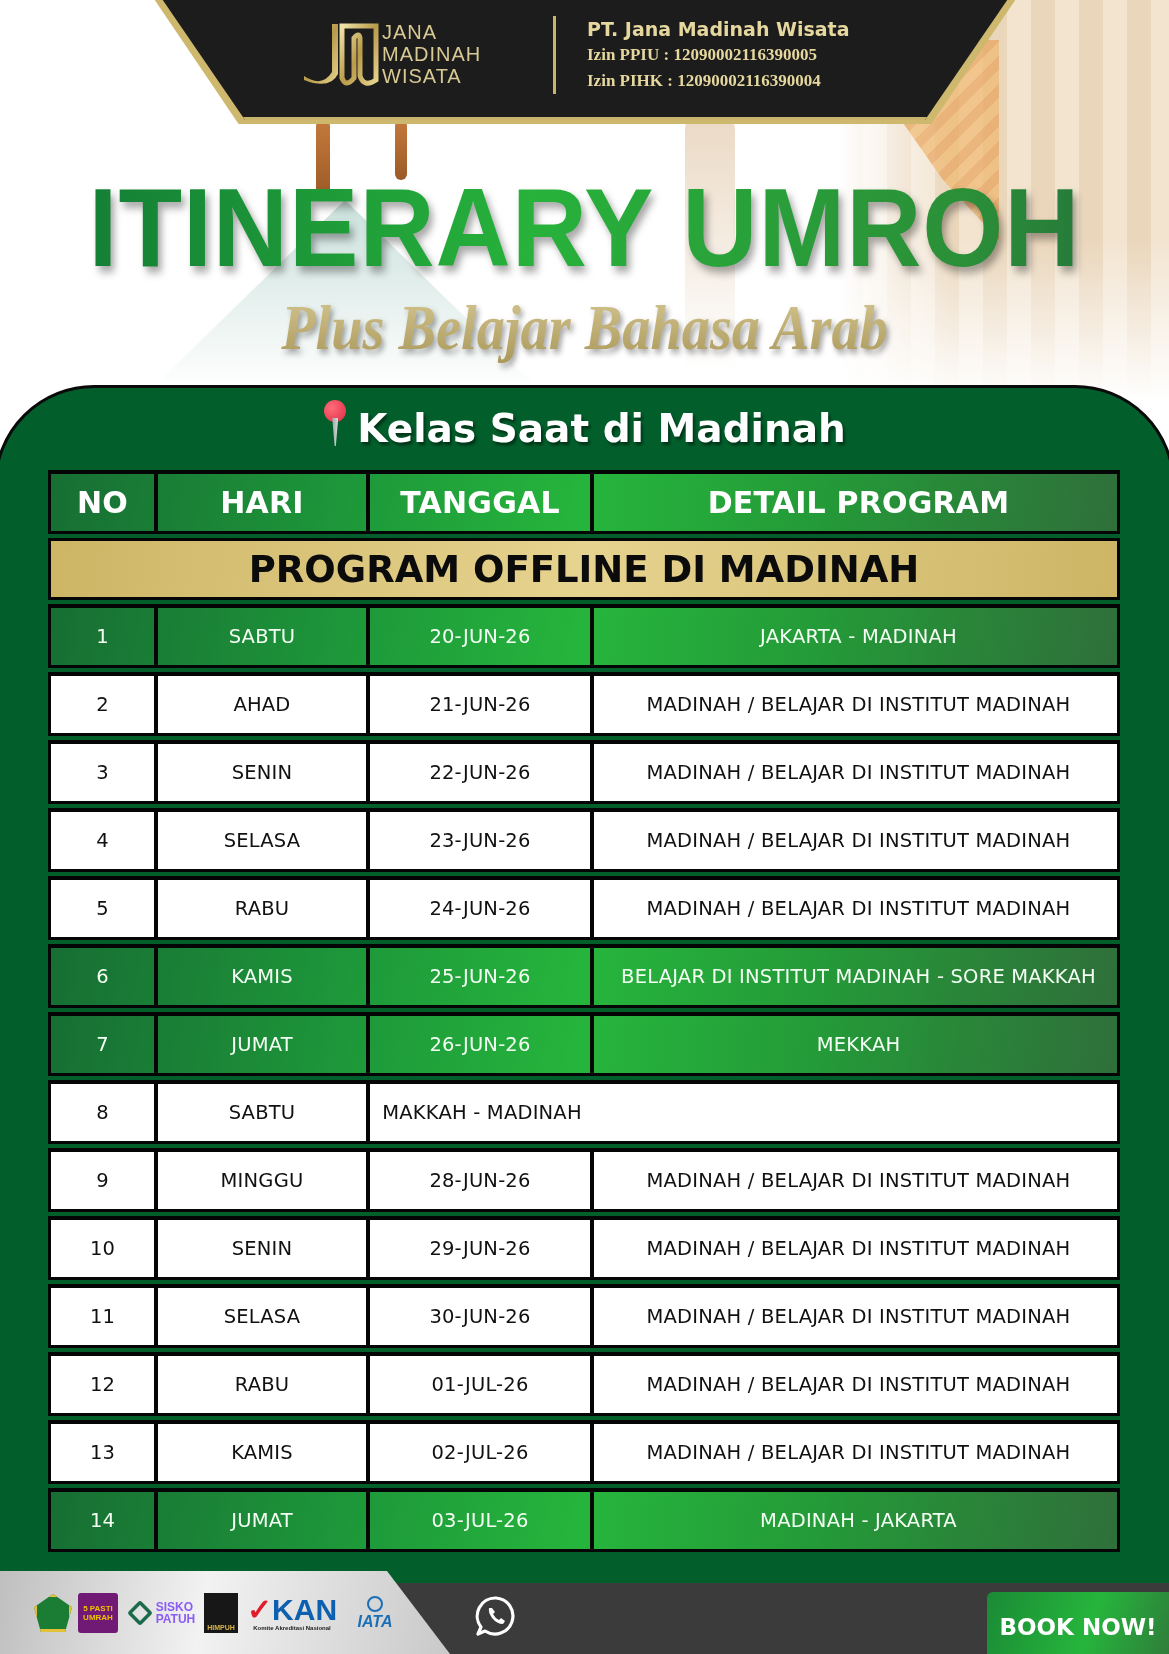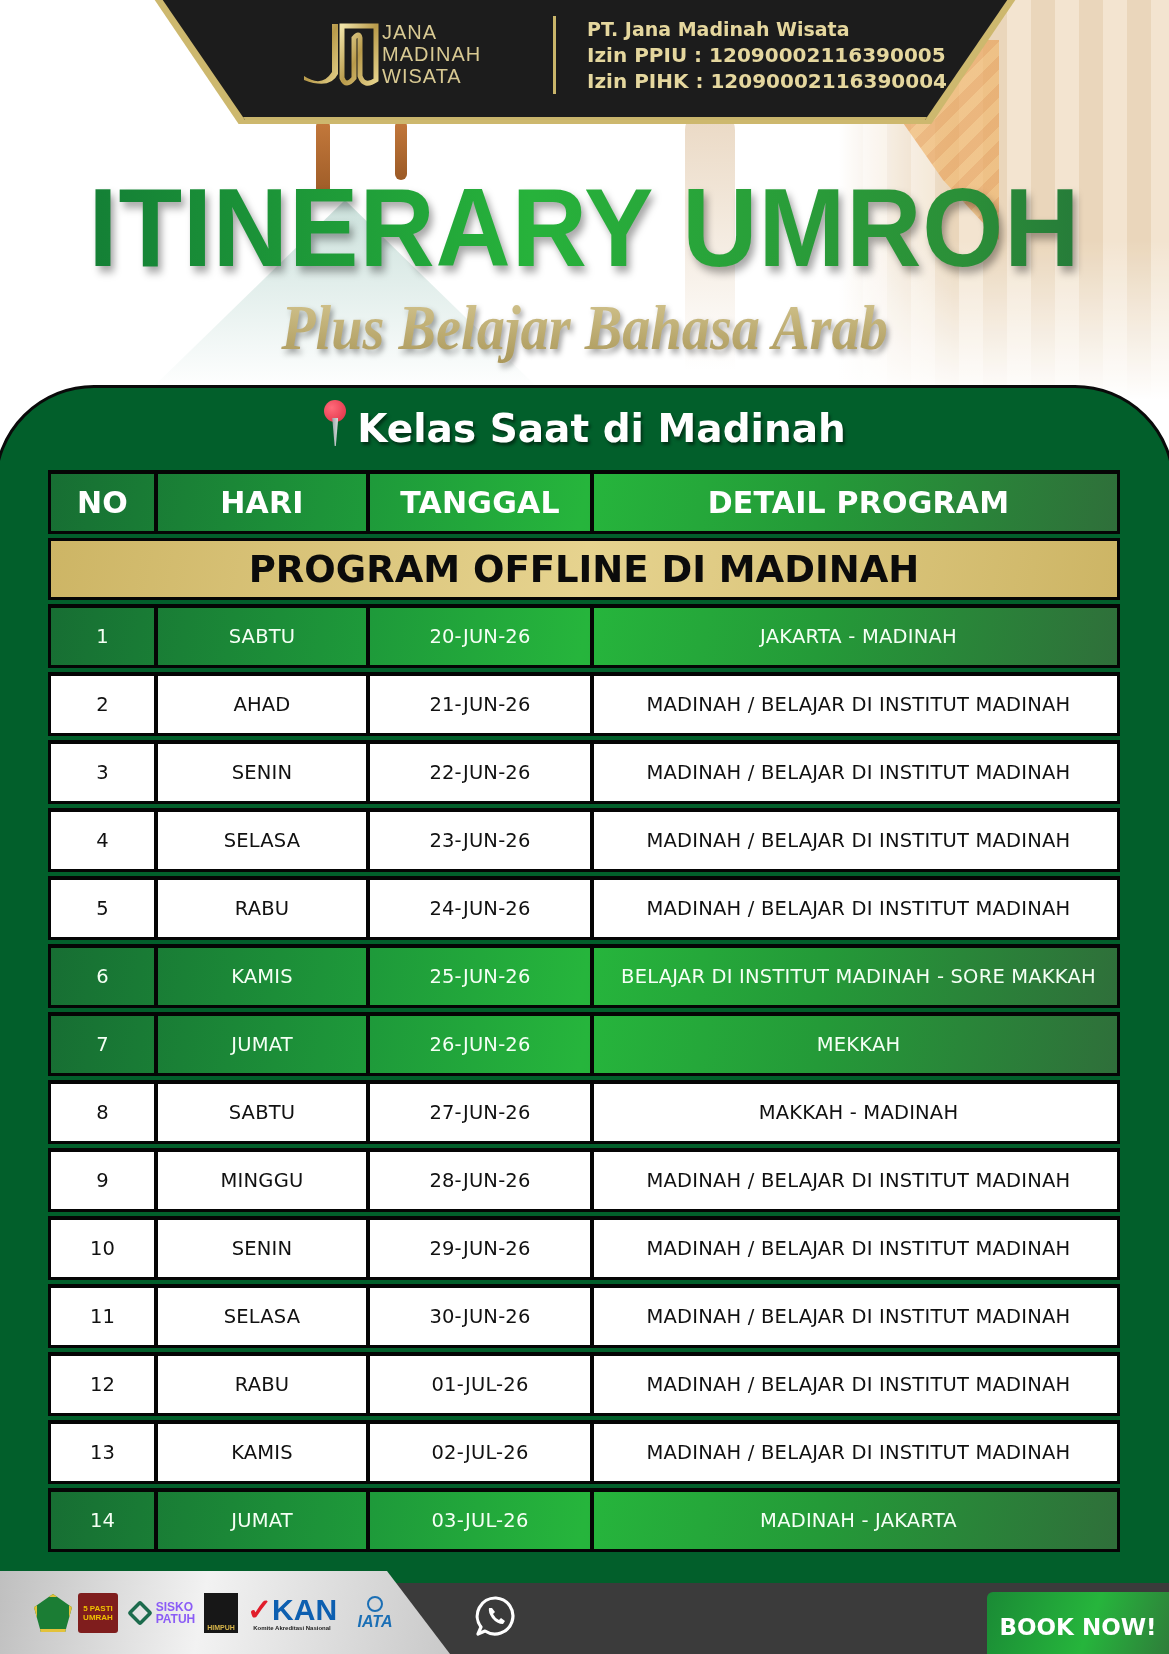--- a/index.html
+++ b/index.html
@@ -62,21 +62,21 @@
     font-family: Liberation Sans, sans-serif;
   }
   .header-divider {
     position: absolute; left: 553px; top: 16px; width: 3px; height: 78px; background: #c9b56a;
   }
   .company {
     position: absolute; left: 587px; top: 16px; color: #e5d79e;
     font-family: "DejaVu Sans", sans-serif; font-weight: bold;
   }
   .company .name { font-size: 19px; line-height: 26px; }
-  .company .lic { font-size: 20px; line-height: 26px; }
+  .company .lic { font-size: 17px; line-height: 26px; font-family: Liberation Serif, serif; }
 
   
   .main-title {
     position: absolute; left: 0; top: 168px; width: 1169px; text-align: center;
     font-family: "Liberation Sans", sans-serif; font-weight: bold;
     font-size: 112px; line-height: 120px; letter-spacing: 1px;
     color: #22a33a;
     background: linear-gradient(90deg, #127a35 0%, #27b23b 45%, #2b8f38 85%, #24733a 100%);
     -webkit-background-clip: text; background-clip: text; -webkit-text-fill-color: transparent;
     filter: drop-shadow(4px 6px 4px rgba(0,0,0,.35));
@@ -157,21 +157,21 @@
     border-top-right-radius: 10px;
   }
   .partner-logos {
     position: absolute; left: 34px; top: 1590px; height: 46px; display: flex; align-items: center; gap: 6px;
   }
   .plogo { height: 40px; display: flex; align-items: center; justify-content: center; font-family: "Liberation Sans", sans-serif; font-weight: bold; }
   .plogo.kemenag {
     width: 38px; height: 38px; background: #1b7d34; border: 3px solid #e3c23a;
     clip-path: polygon(50% 0, 100% 35%, 82% 100%, 18% 100%, 0 35%);
   }
-  .plogo.pasti { width: 40px; flex-direction: column; font-size: 8px; color: #f0c000; background: #7f1d1d; border-radius: 3px; }
+  .plogo.pasti { width: 40px; flex-direction: column; font-size: 8px; color: #f0c000; background: #701a75; border-radius: 3px; }
   .plogo.sisko { width: 74px; font-size: 12px; color: #8b5cf6; line-height: 12px; }
   .plogo.sisko .mark { width: 26px; height: 26px; border: 5px solid #1c6b4d; border-radius: 4px; margin-right: 3px; transform: rotate(45deg) scale(.7); }
   .plogo.himpuh { width: 34px; background: #171717; color: #d7b54a; font-size: 7px; flex-direction: column; justify-content: flex-end; padding-bottom: 2px; }
   .plogo.kan { width: 96px; flex-direction: column; line-height: 1; }
   .plogo.kan .big { font-size: 30px; color: #0d5fb0; }
   .plogo.kan .big .v { color: #e11d2b; }
   .plogo.kan .small { font-size: 6px; color: #222; }
   .plogo.iata { width: 58px; flex-direction: column; color: #1b6fb5; font-size: 16px; font-style: italic; line-height: 1; }
   .plogo.iata .globe { width: 16px; height: 16px; border-radius: 50%; border: 2px solid #1b6fb5; margin-bottom: 2px; }
 
@@ -281,21 +281,20 @@
       </div>
       <div class="row green">
         <div class="cell">7</div>
         <div class="cell">JUMAT</div>
         <div class="cell">26-JUN-26</div>
         <div class="cell">MEKKAH</div>
       </div>
       <div class="row white">
         <div class="cell">8</div>
         <div class="cell">SABTU</div>
-        <div class="cell">27-JUN-26</div>
         <div class="cell">MAKKAH - MADINAH</div>
       </div>
       <div class="row white">
         <div class="cell">9</div>
         <div class="cell">MINGGU</div>
         <div class="cell">28-JUN-26</div>
         <div class="cell">MADINAH / BELAJAR DI INSTITUT MADINAH</div>
       </div>
       <div class="row white">
         <div class="cell">10</div>

